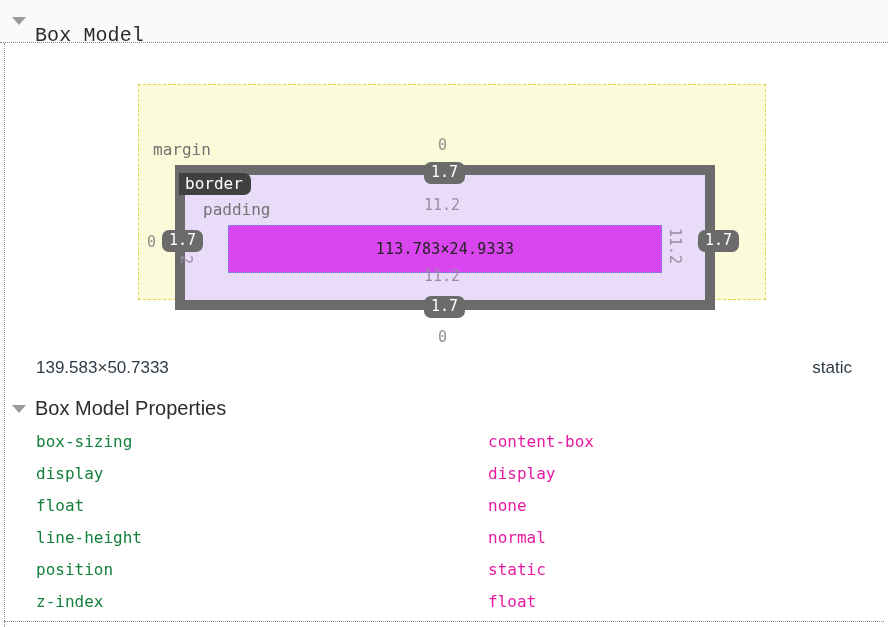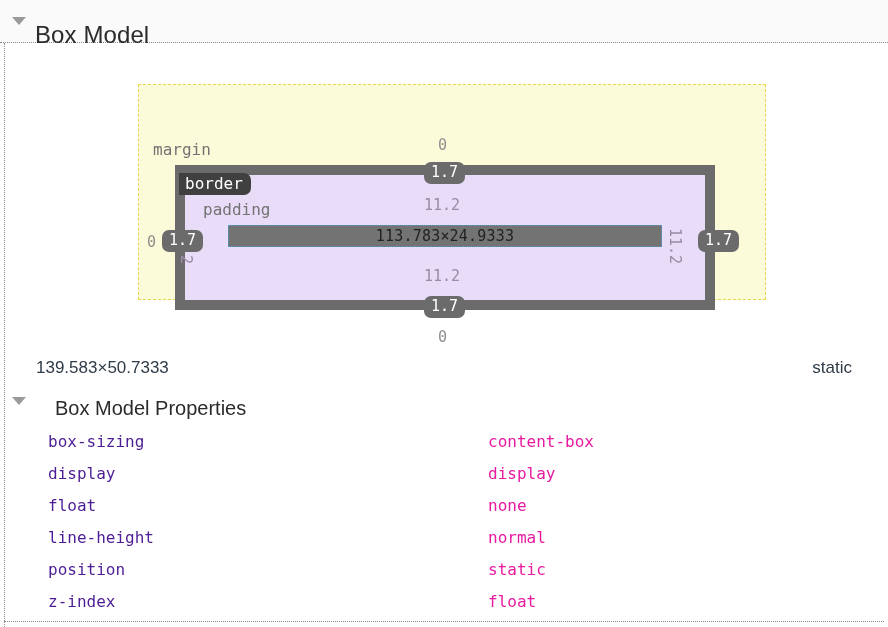--- a/index.html
+++ b/index.html
@@ -30,23 +30,23 @@
   }
   .twisty {
     width: 0; height: 0;
     border-left: 7px solid transparent;
     border-right: 7px solid transparent;
     border-top: 8px solid #9a9a9a;
     margin-right: 9px;
     flex: 0 0 auto;
   }
   .panel-header-title {
-    font-size: 24px;
+    font-size: 20px;
     color: #2b2b2b;
-    font-family: Liberation Sans, sans-serif;
+    font-family: Liberation Mono, monospace;
     letter-spacing: 0.1px;
     margin-top: 28px;
   }
 
   
   .left-rail {
     position: absolute;
     left: 4px;
     top: 43px;
     width: 0;
@@ -95,22 +95,22 @@
     width: 520px;
     height: 125px;
     background: #e8dcf8;
     box-sizing: border-box;
   }
   .content-box {
     position: absolute;
     left: 228px;
     top: 182px;
     width: 434px;
-    height: 22px;
-    background: #737373;
+    height: 48px;
+    background: #d946ef;
     border: 1px dotted #4c9fd4;
     box-sizing: border-box;
     display: flex;
     align-items: center;
     justify-content: center;
   }
   .content-size {
     font-family: "DejaVu Sans Mono", monospace;
     font-size: 15px;
     color: #222222;
@@ -204,22 +204,21 @@
     font-family: "Liberation Sans", sans-serif;
     font-size: 17px;
     color: #2f3b47;
   }
 
   
   .props-header {
     position: absolute;
     left: 12px; top: 397px;
     display: flex;
-    align-items: flex-start;
-    gap: 20px;
+    align-items: center;
   }
   .props-header-title {
     font-size: 20px;
     color: #2b2b2b;
     font-family: "Liberation Sans", sans-serif;
   }
   .props-list {
     position: absolute;
     left: 0; top: 432px;
     width: 888px;
@@ -228,22 +227,21 @@
     position: relative;
     height: 32px;
     display: flex;
     align-items: flex-start;
   }
   .prop-name {
     position: absolute;
     left: 36px;
     font-family: "DejaVu Sans Mono", monospace;
     font-size: 16px;
-    color: #4c1d95;
-    margin-left: 12px;
+    color: #15803d;
   }
   .prop-value {
     position: absolute;
     left: 488px;
     font-family: "DejaVu Sans Mono", monospace;
     font-size: 16px;
     color: #e81ba0;
   }
 </style>
 </head>

